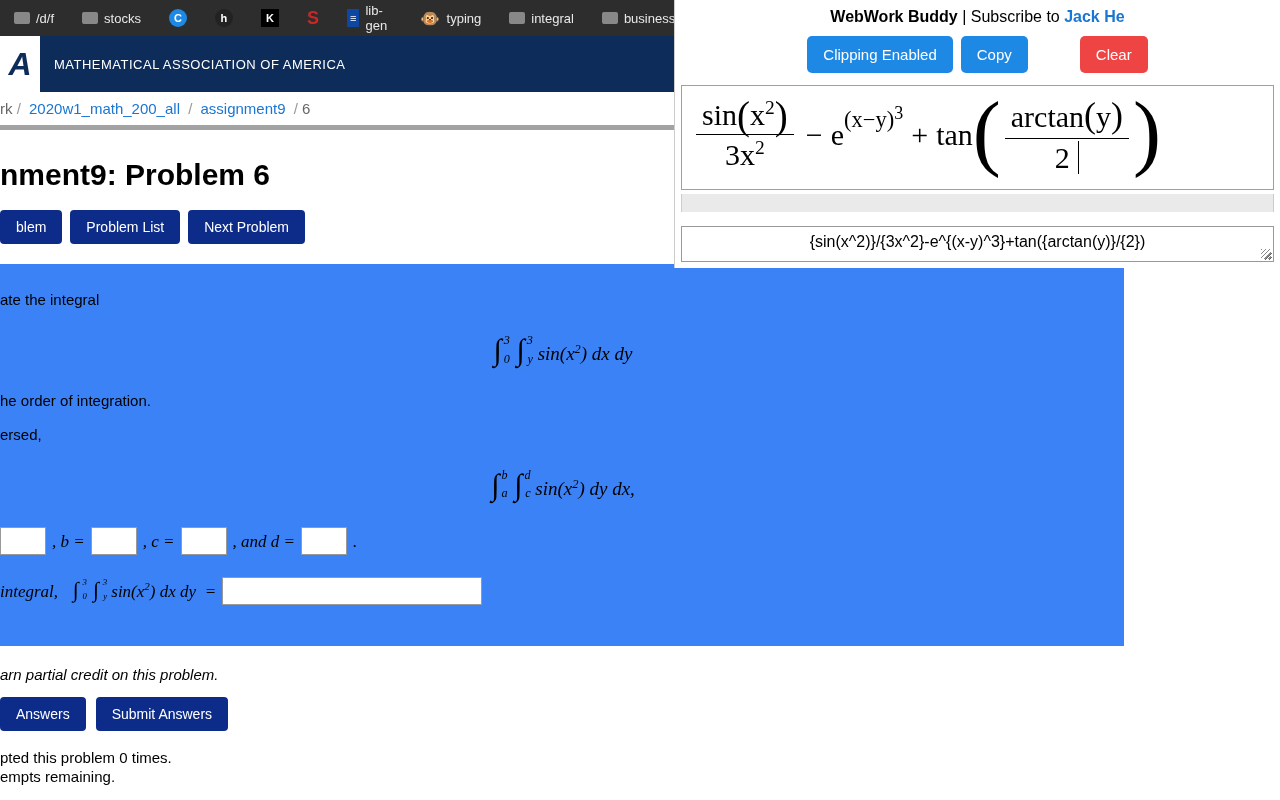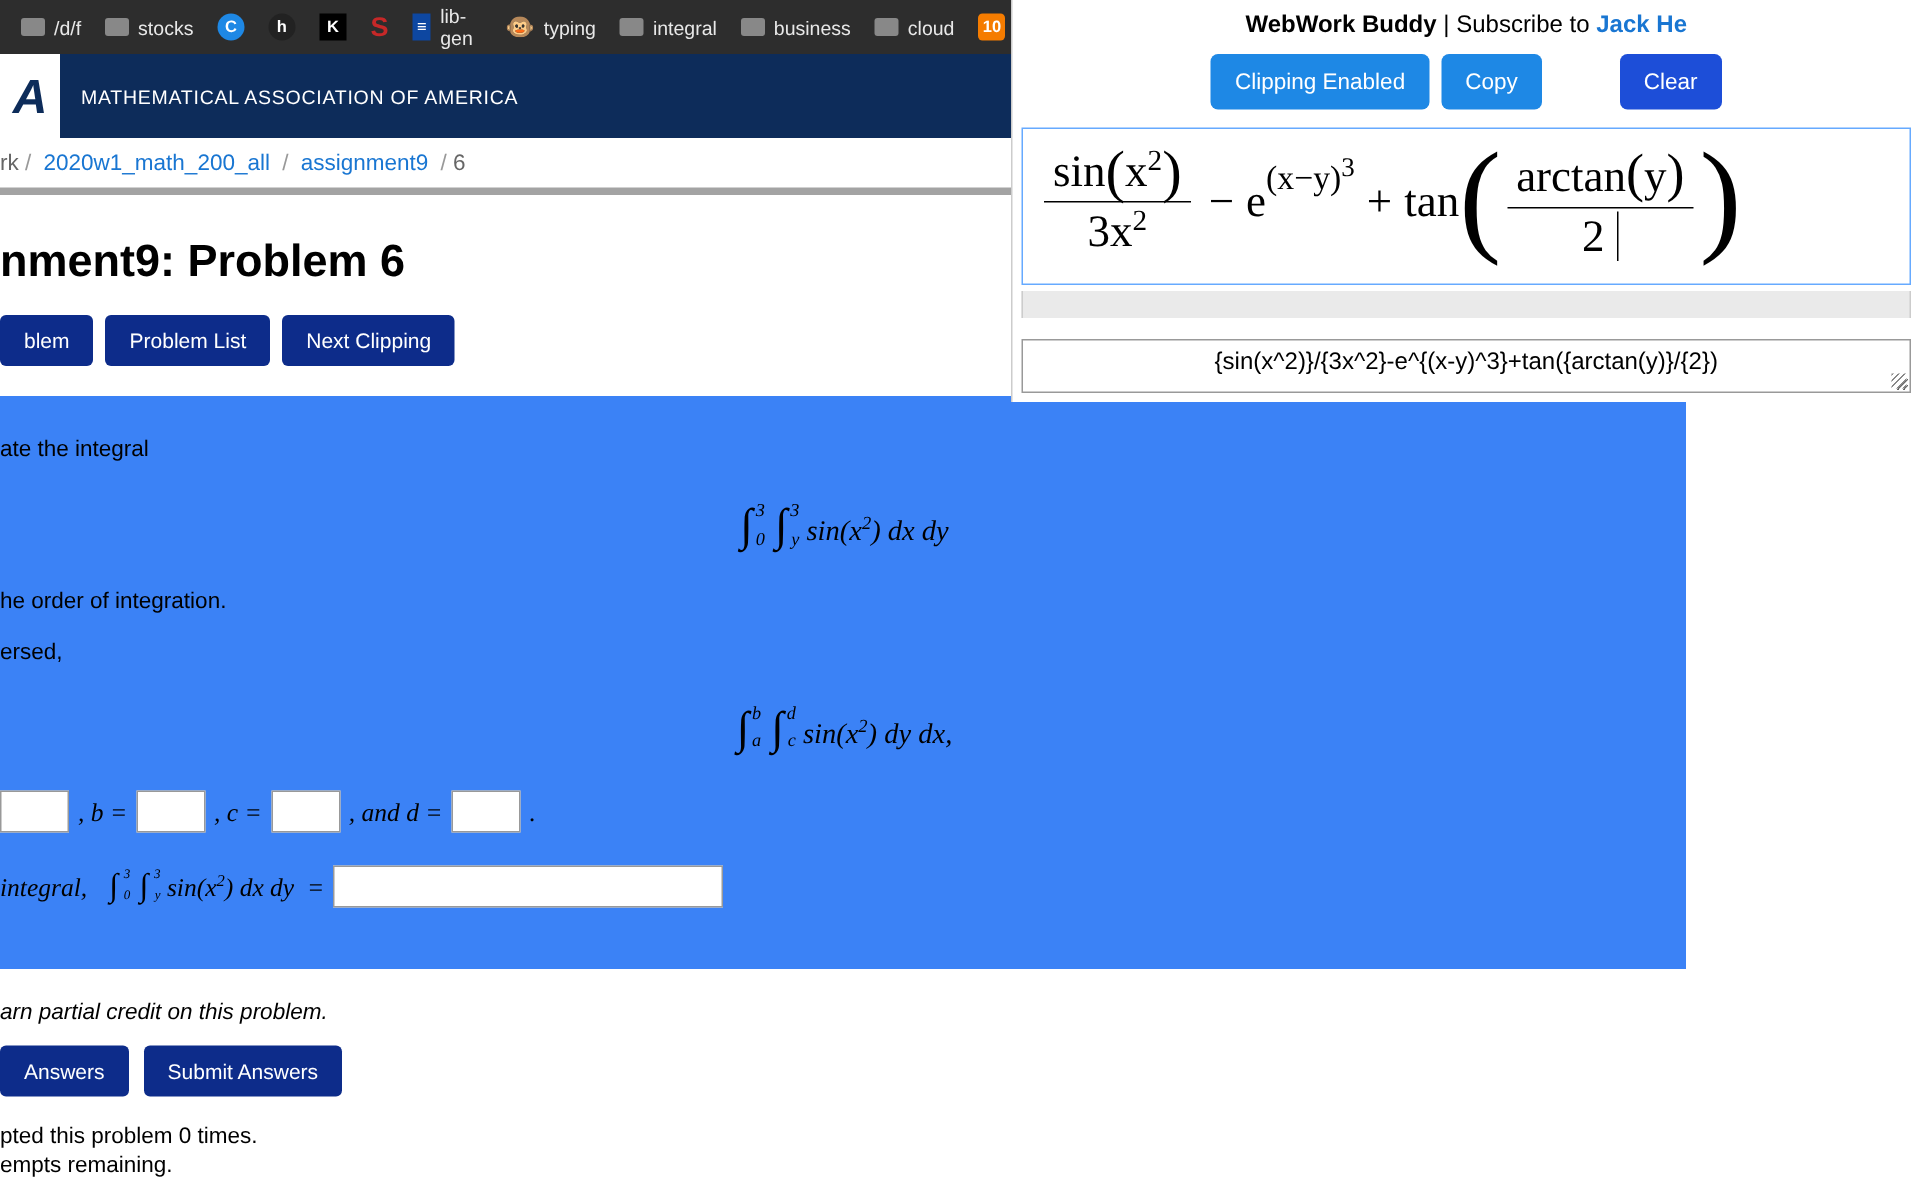--- a/index.html
+++ b/index.html
@@ -1,19 +1,19 @@
 <!DOCTYPE html>
 <html><head>
   <meta charset="utf-8">
   <style>
     * { box-sizing: border-box; margin: 0; padding: 0; }
     body { font-family: -apple-system, BlinkMacSystemFont, "Segoe UI", Arial, sans-serif; background: #fff; overflow: hidden; width: 1280px; height: 800px; position: relative; }
 
     
-    .bookmarks-bar { background: #2d2d2d; height: 36px; display: flex; align-items: center; padding: 0 6px; gap: 0; width: 674px; }
+    .bookmarks-bar { background: #2d2d2d; height: 36px; display: flex; align-items: center; padding: 0 6px; gap: 12px; width: 674px; }
     .bookmark-item { display: flex; align-items: center; gap: 6px; padding: 4px 8px; color: #e8e8e8; font-size: 13px; cursor: pointer; border-radius: 3px; }
     .bk-folder-icon { width: 16px; height: 12px; background: #888; border-radius: 2px; position: relative; }
     .bk-circle { width: 18px; height: 18px; border-radius: 50%; display: flex; align-items: center; justify-content: center; font-size: 11px; font-weight: bold; }
     .bk-circle.blue { background: #1e88e5; color: #fff; }
     .bk-circle.dark { background: #222; color: #fff; }
     .bk-square { width: 18px; height: 18px; display: flex; align-items: center; justify-content: center; font-size: 11px; font-weight: bold; }
     .bk-square.black { background: #000; color: #fff; }
     .bk-square.blue { background: #0d47a1; color: #fff; }
     .bk-square.orange { background: #f57c00; color: #fff; border-radius:3px;}
     .bk-s { color: #c62828; font-weight: bold; font-size: 18px; }
@@ -49,21 +49,21 @@
     
     .ext-panel { position: absolute; top: 0; right: 0; width: 606px; background: #fff; border-left: 1px solid #ccc; }
     .ext-header { text-align: center; padding: 8px 0 10px 0; }
     .ext-title { font-size: 16px; font-weight: 600; }
     .ext-title .sub { font-weight: 400; }
     .ext-title a { color: #1976d2; text-decoration: none; }
     .ext-buttons { display: flex; justify-content: center; gap: 8px; margin-top: 10px; }
     .ext-btn { border: none; padding: 10px 16px; font-size: 15px; border-radius: 5px; cursor: pointer; color: #fff; }
     .ext-btn.enable { background: #1e88e5; }
     .ext-btn.copy { background: #1e88e5; }
-    .ext-btn.clear { background: #1d4ed8; margin-left: 44px; }
+    .ext-btn.clear { background: #ef4444; margin-left: 44px; }
 
     .math-preview { border: 1px solid #66aaff; margin: 2px 6px 4px 6px; padding: 8px 10px 14px 10px; font-family: 'Times New Roman', serif; font-size: 30px; display: flex; align-items: center; justify-content: flex-start; min-height: 100px; background:#fff;}
     .frac { display: inline-flex; flex-direction: column; align-items: center; vertical-align: middle; margin: 0 4px; }
     .frac .num { border-bottom: 1.5px solid #000; padding: 0 6px 2px 6px; }
     .frac .den { padding: 2px 6px 0 6px; }
     .sup { font-size: 0.65em; vertical-align: super; }
     .big-paren { font-size: 2.8em; font-weight: 100; line-height: 0.7; vertical-align: middle; position:relative; top:-2px;}
 
     .code-output { border: 1px solid #999; margin: 14px 6px 6px 6px; padding: 6px 10px; font-size: 16px; text-align: center; font-family: Arial, sans-serif; position: relative; resize: both; overflow: auto; min-height: 36px; }
     .resize-handle { position: absolute; right: 2px; bottom: 2px; width: 10px; height: 10px; background: repeating-linear-gradient(135deg, #888 0 1px, transparent 1px 3px); }
@@ -139,21 +139,21 @@
   <span class="sep"> / </span>
   <span>6</span>
 </div>
 
 <div class="content-wrap">
   <h1 class="page-title">nment9: Problem 6</h1>
 
   <div class="nav-buttons">
     <button class="btn">blem</button>
     <button class="btn">Problem List</button>
-    <button class="btn">Next Clipping</button>
+    <button class="btn">Next Problem</button>
   </div>
 
   <div class="problem-box">
     <p>ate the integral</p>
     <div class="math-display">
       <span class="inline-int"><span class="intg">∫<span class="ub">3</span><span class="lb">0</span></span></span>
       <span class="inline-int"><span class="intg">∫<span class="ub">3</span><span class="lb">y</span></span></span>
       sin(<i>x</i><span class="sup">2</span>) <i>dx dy</i>
     </div>
     <p>he order of integration.</p>

